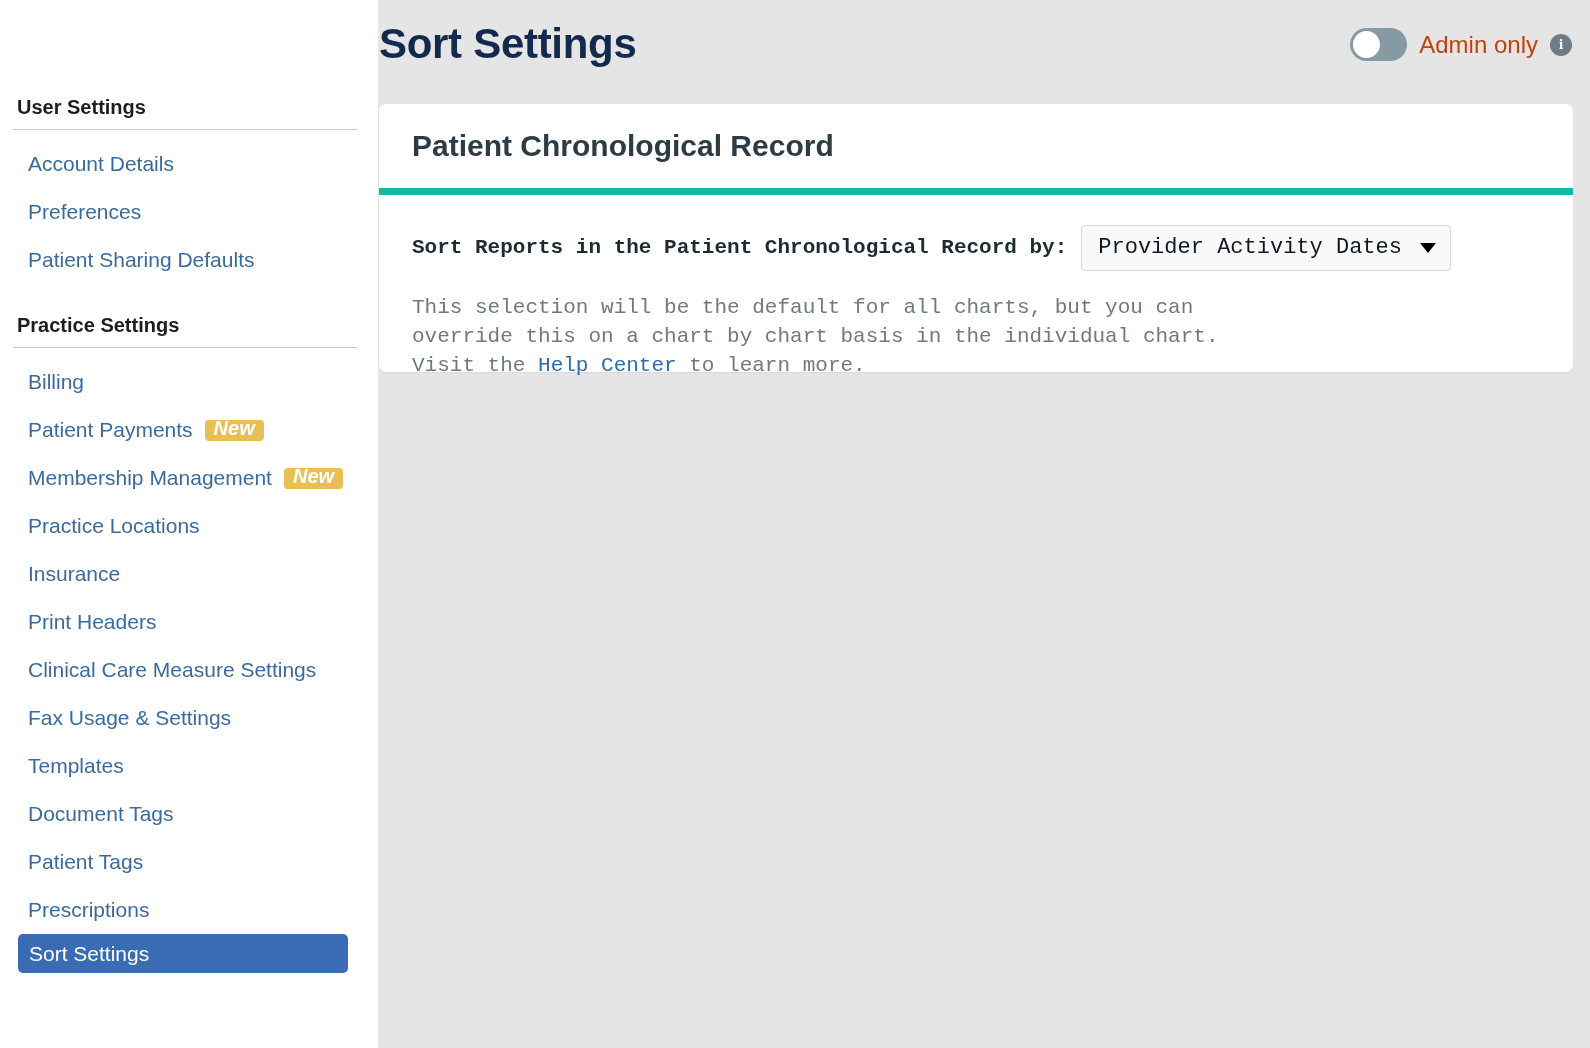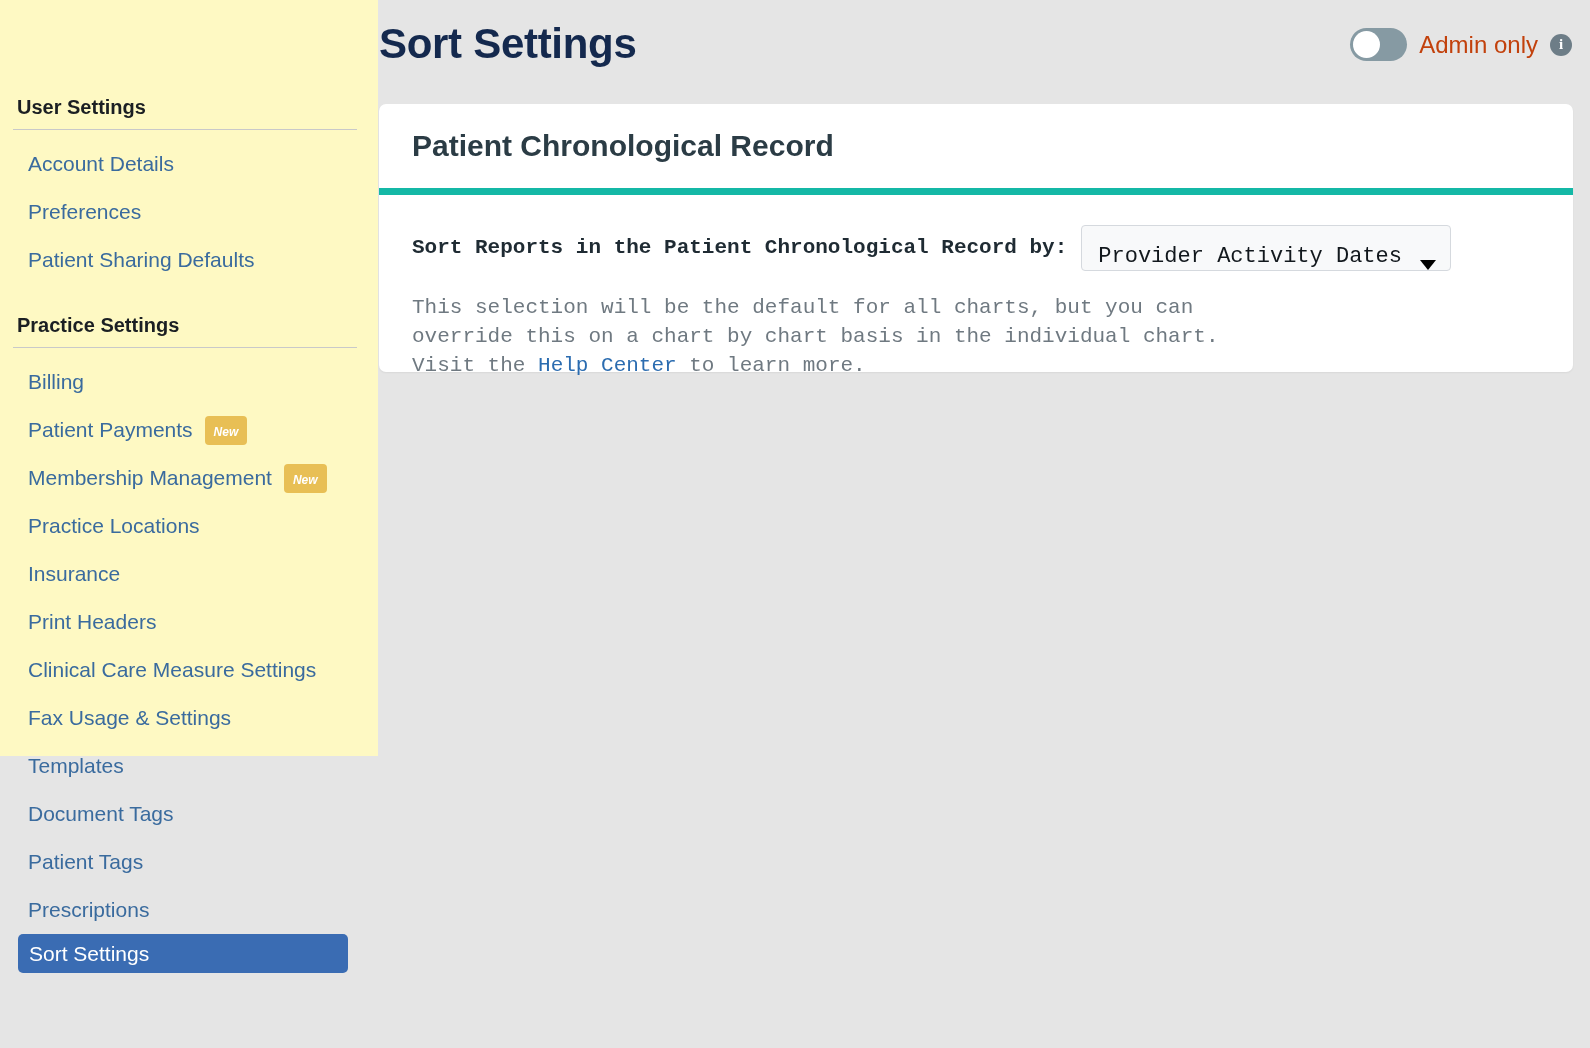--- a/index.html
+++ b/index.html
@@ -16,22 +16,22 @@
     overflow: hidden;
     position: relative;
   }
 
   
   #sidebar {
     position: absolute;
     left: 0;
     top: 0;
     width: 378px;
-    height: 756px;
-    background: #fef9c3;
+    height: 1048px;
+    background: #ffffff;
     padding-top: 96px;
   }
   .section-header {
     font-size: 20px;
     font-weight: bold;
     color: #1b1f23;
     padding: 0 0 0 17px;
     margin: 0;
     line-height: 22px;
   }
@@ -57,25 +57,25 @@
     color: #3a6b9e;
     line-height: 24px;
     white-space: nowrap;
     text-align: right;
   }
   .badge-new {
     display: inline-block;
     margin-left: 12px;
     background: #e8bf55;
     color: #ffffff;
-    font-size: 12px;
+    font-size: 20px;
     font-style: italic;
     font-weight: bold;
     line-height: 16px;
-    padding: 8px 9px 5px 9px;
+    padding: 0 9px 5px 9px;
     border-radius: 4px;
   }
   .nav-item.selected {
     margin: 0 0 0 18px;
     padding-left: 11px;
     width: 330px;
     height: 39px;
     background: #3a6cb3;
     border-radius: 5px;
   }
@@ -181,21 +181,21 @@
   }
   .sort-label {
     font-size: 21px;
     font-weight: bold;
     color: #1f2b33;
     line-height: 24px;
     white-space: nowrap;
   }
   .select-box {
     display: inline-flex;
-    align-items: flex-end;
+    align-items: center;
     justify-content: space-between;
     min-width: 290px;
     height: 46px;
     background: #f8f9fa;
     border: 1px solid #d5d9de;
     border-radius: 4px;
     padding: 0 14px 0 16px;
     cursor: pointer;
     gap: 18px;
   }

